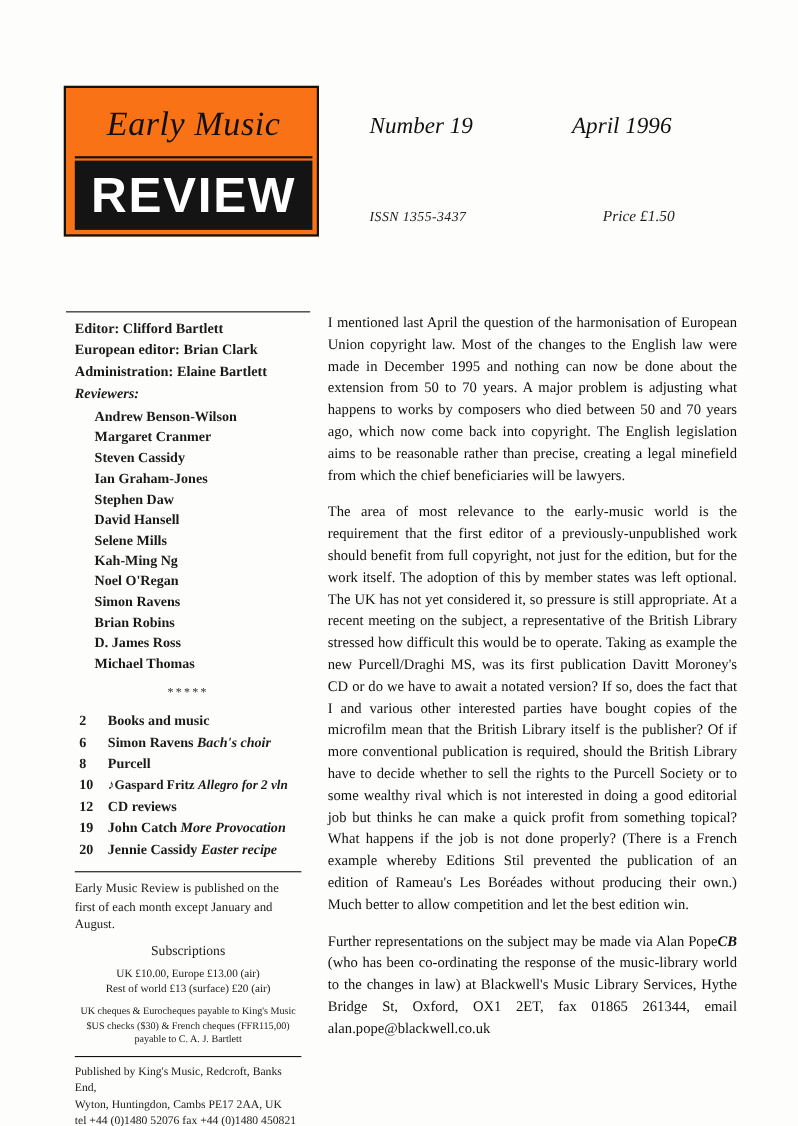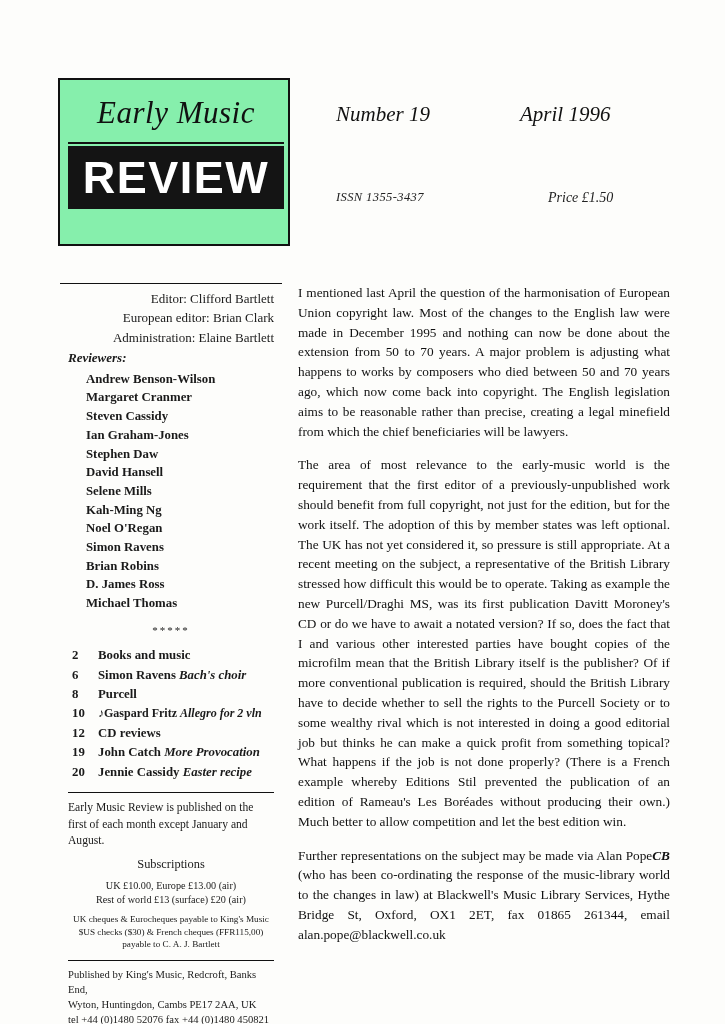--- a/index.html
+++ b/index.html
@@ -27,24 +27,24 @@
     position: absolute;
     left: 58px;
     top: 78px;
     width: 612px;
     height: 140px;
   }
   .logo-box {
     position: absolute;
     left: 0; top: 0;
     width: 232px;
-    height: 168px;
+    height: 137px;
     border: 2px solid #111;
     box-sizing: border-box;
-    background: #86efac;
+    background: #f97316;
   }
   .logo-title {
     position: absolute;
     left: 0;
     top: 15px;
     width: 232px;
     text-align: center;
     font-family: "Liberation Serif", serif;
     font-style: italic;
     font-size: 31px;
@@ -115,21 +115,21 @@
     left: 60px;
     top: 283px;
     width: 222px;
     border-top: 1px solid #111;
     border-bottom: 1px solid #111;
     padding: 6px 8px 10px 8px;
     box-sizing: border-box;
     font-size: 12.6px;
     line-height: 1.42;
   }
-  .staff-line { font-weight: normal; font-size: 13px; margin: 0 0 1px 0; text-align: right; }
+  .staff-line { font-weight: bold; font-size: 13px; margin: 0 0 1px 0; }
   .reviewers-head { font-weight: bold; font-style: italic; font-size: 13px; margin: 2px 0 2px 0;}
   .reviewer-list { margin: 0; padding: 0; list-style: none; }
   .reviewer-list li {
     padding-left: 18px;
     font-weight: bold;
     font-size: 12.8px;
     line-height: 1.46;
   }
   .stars {
     text-align: center;

